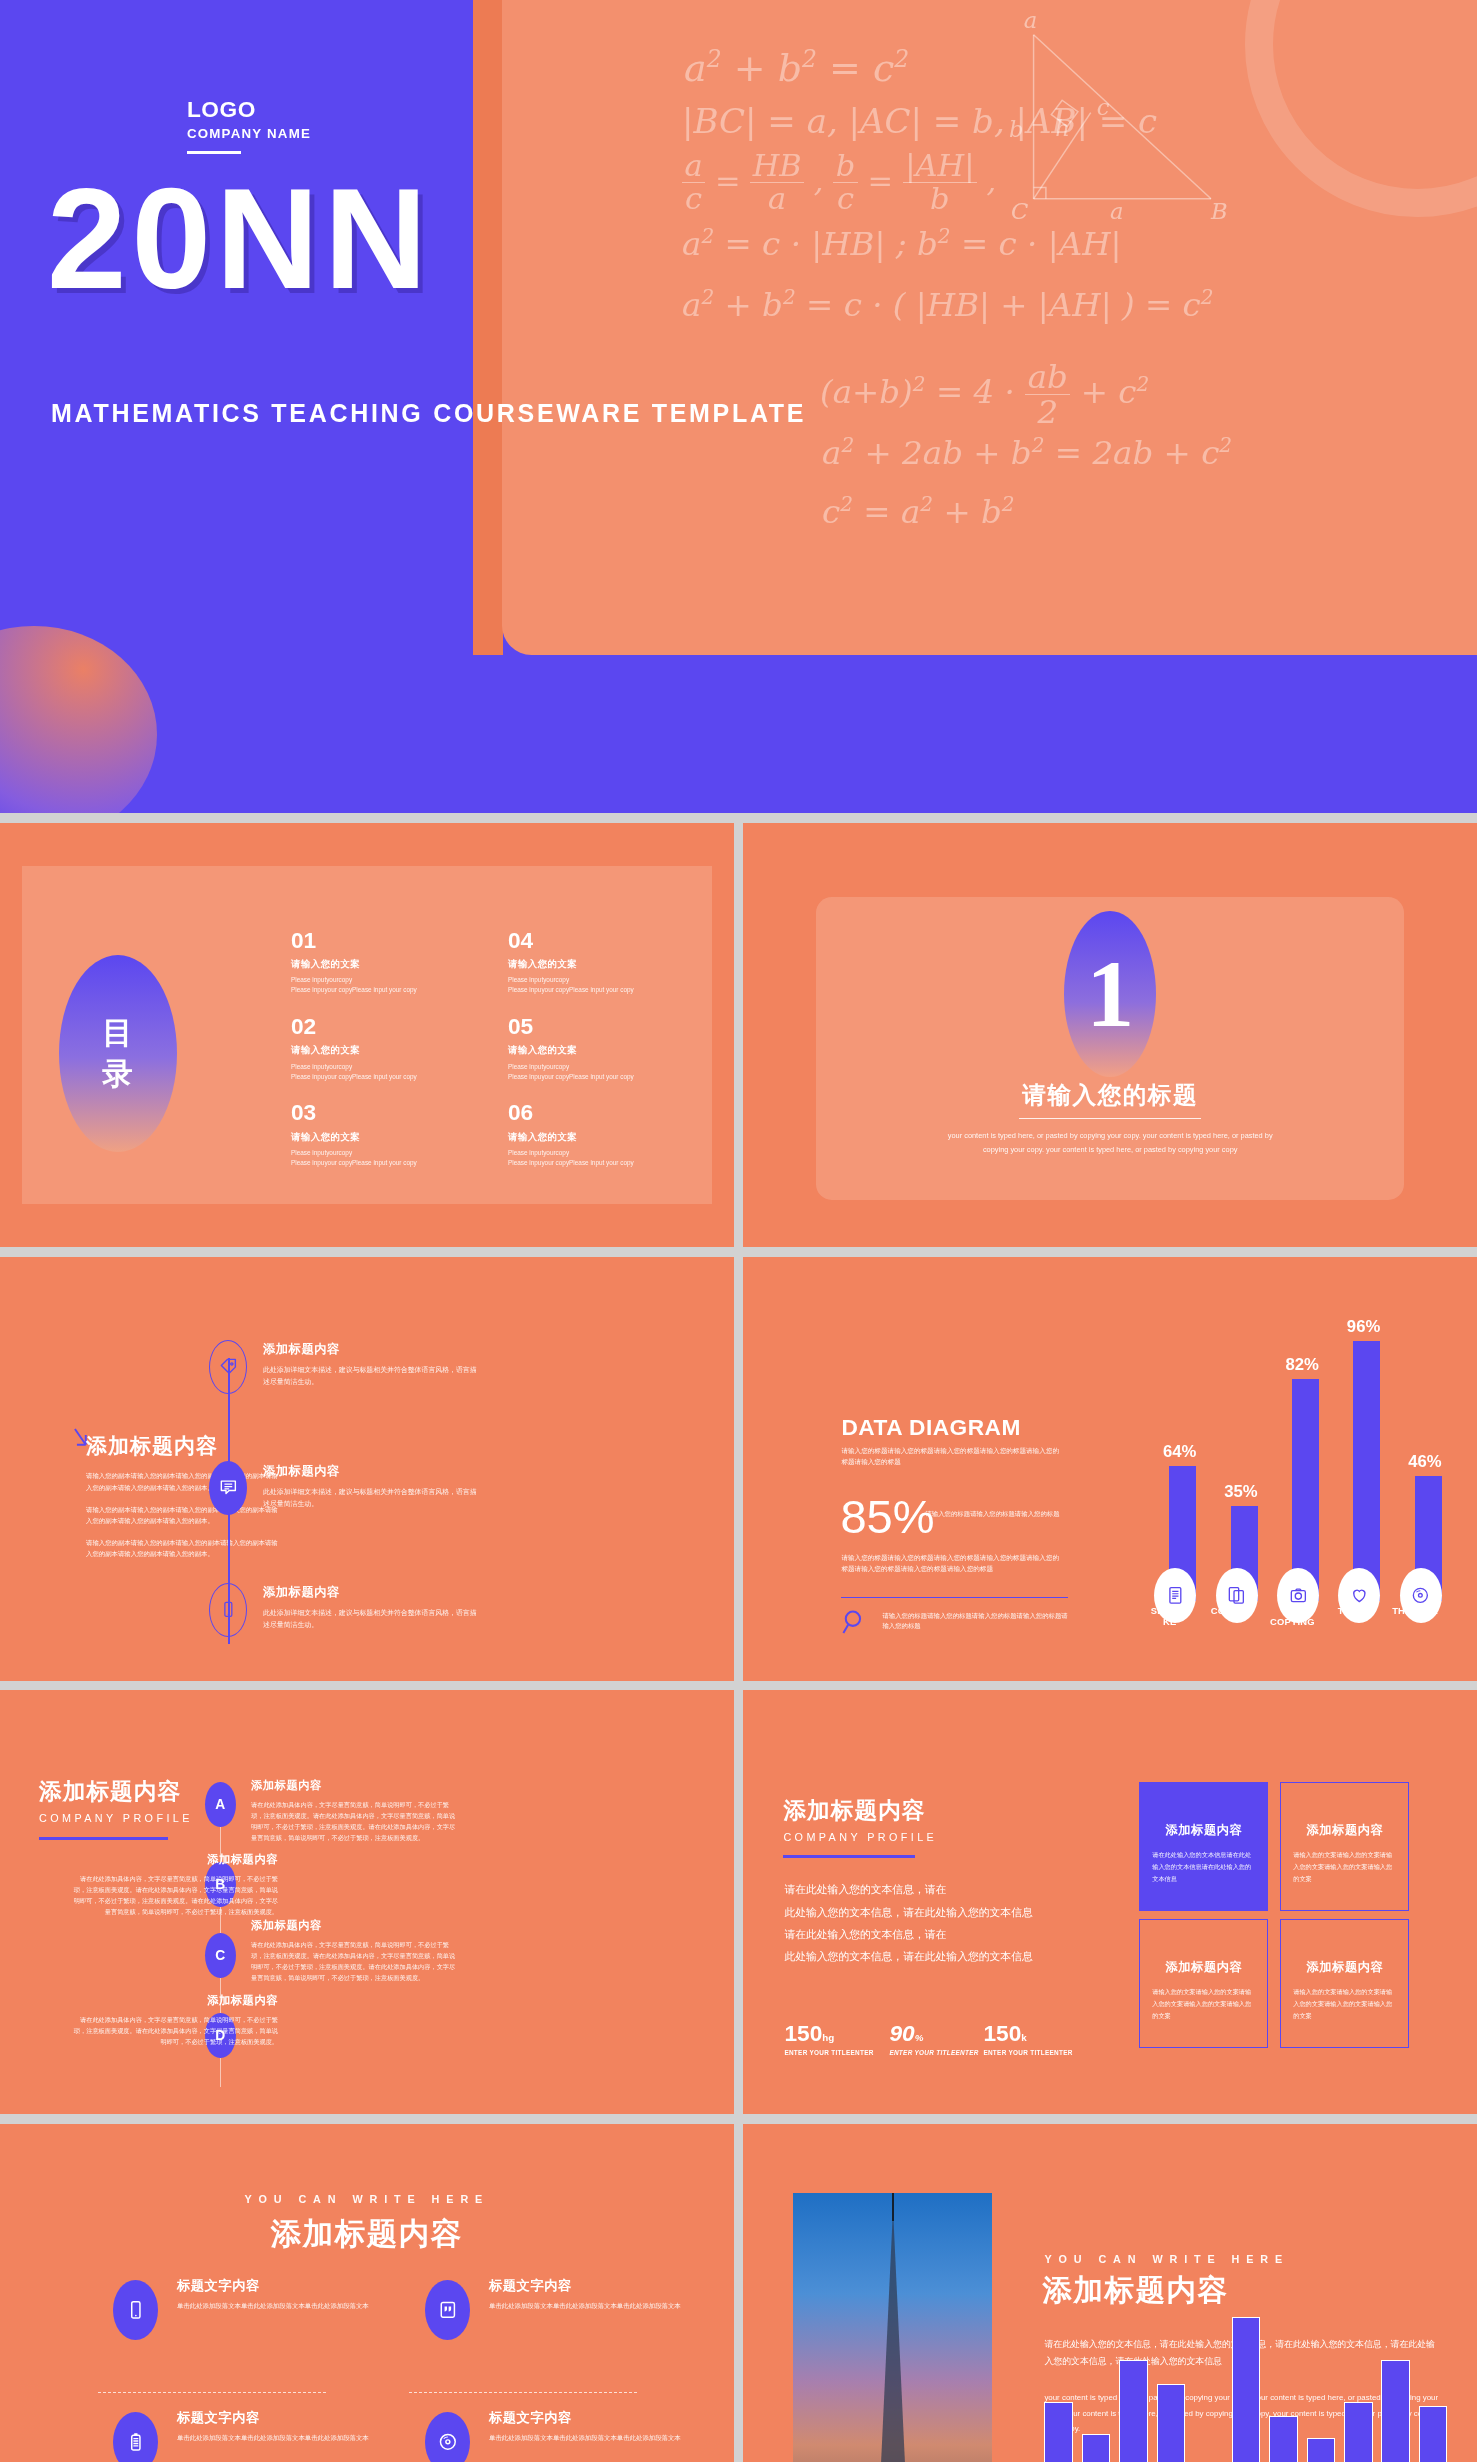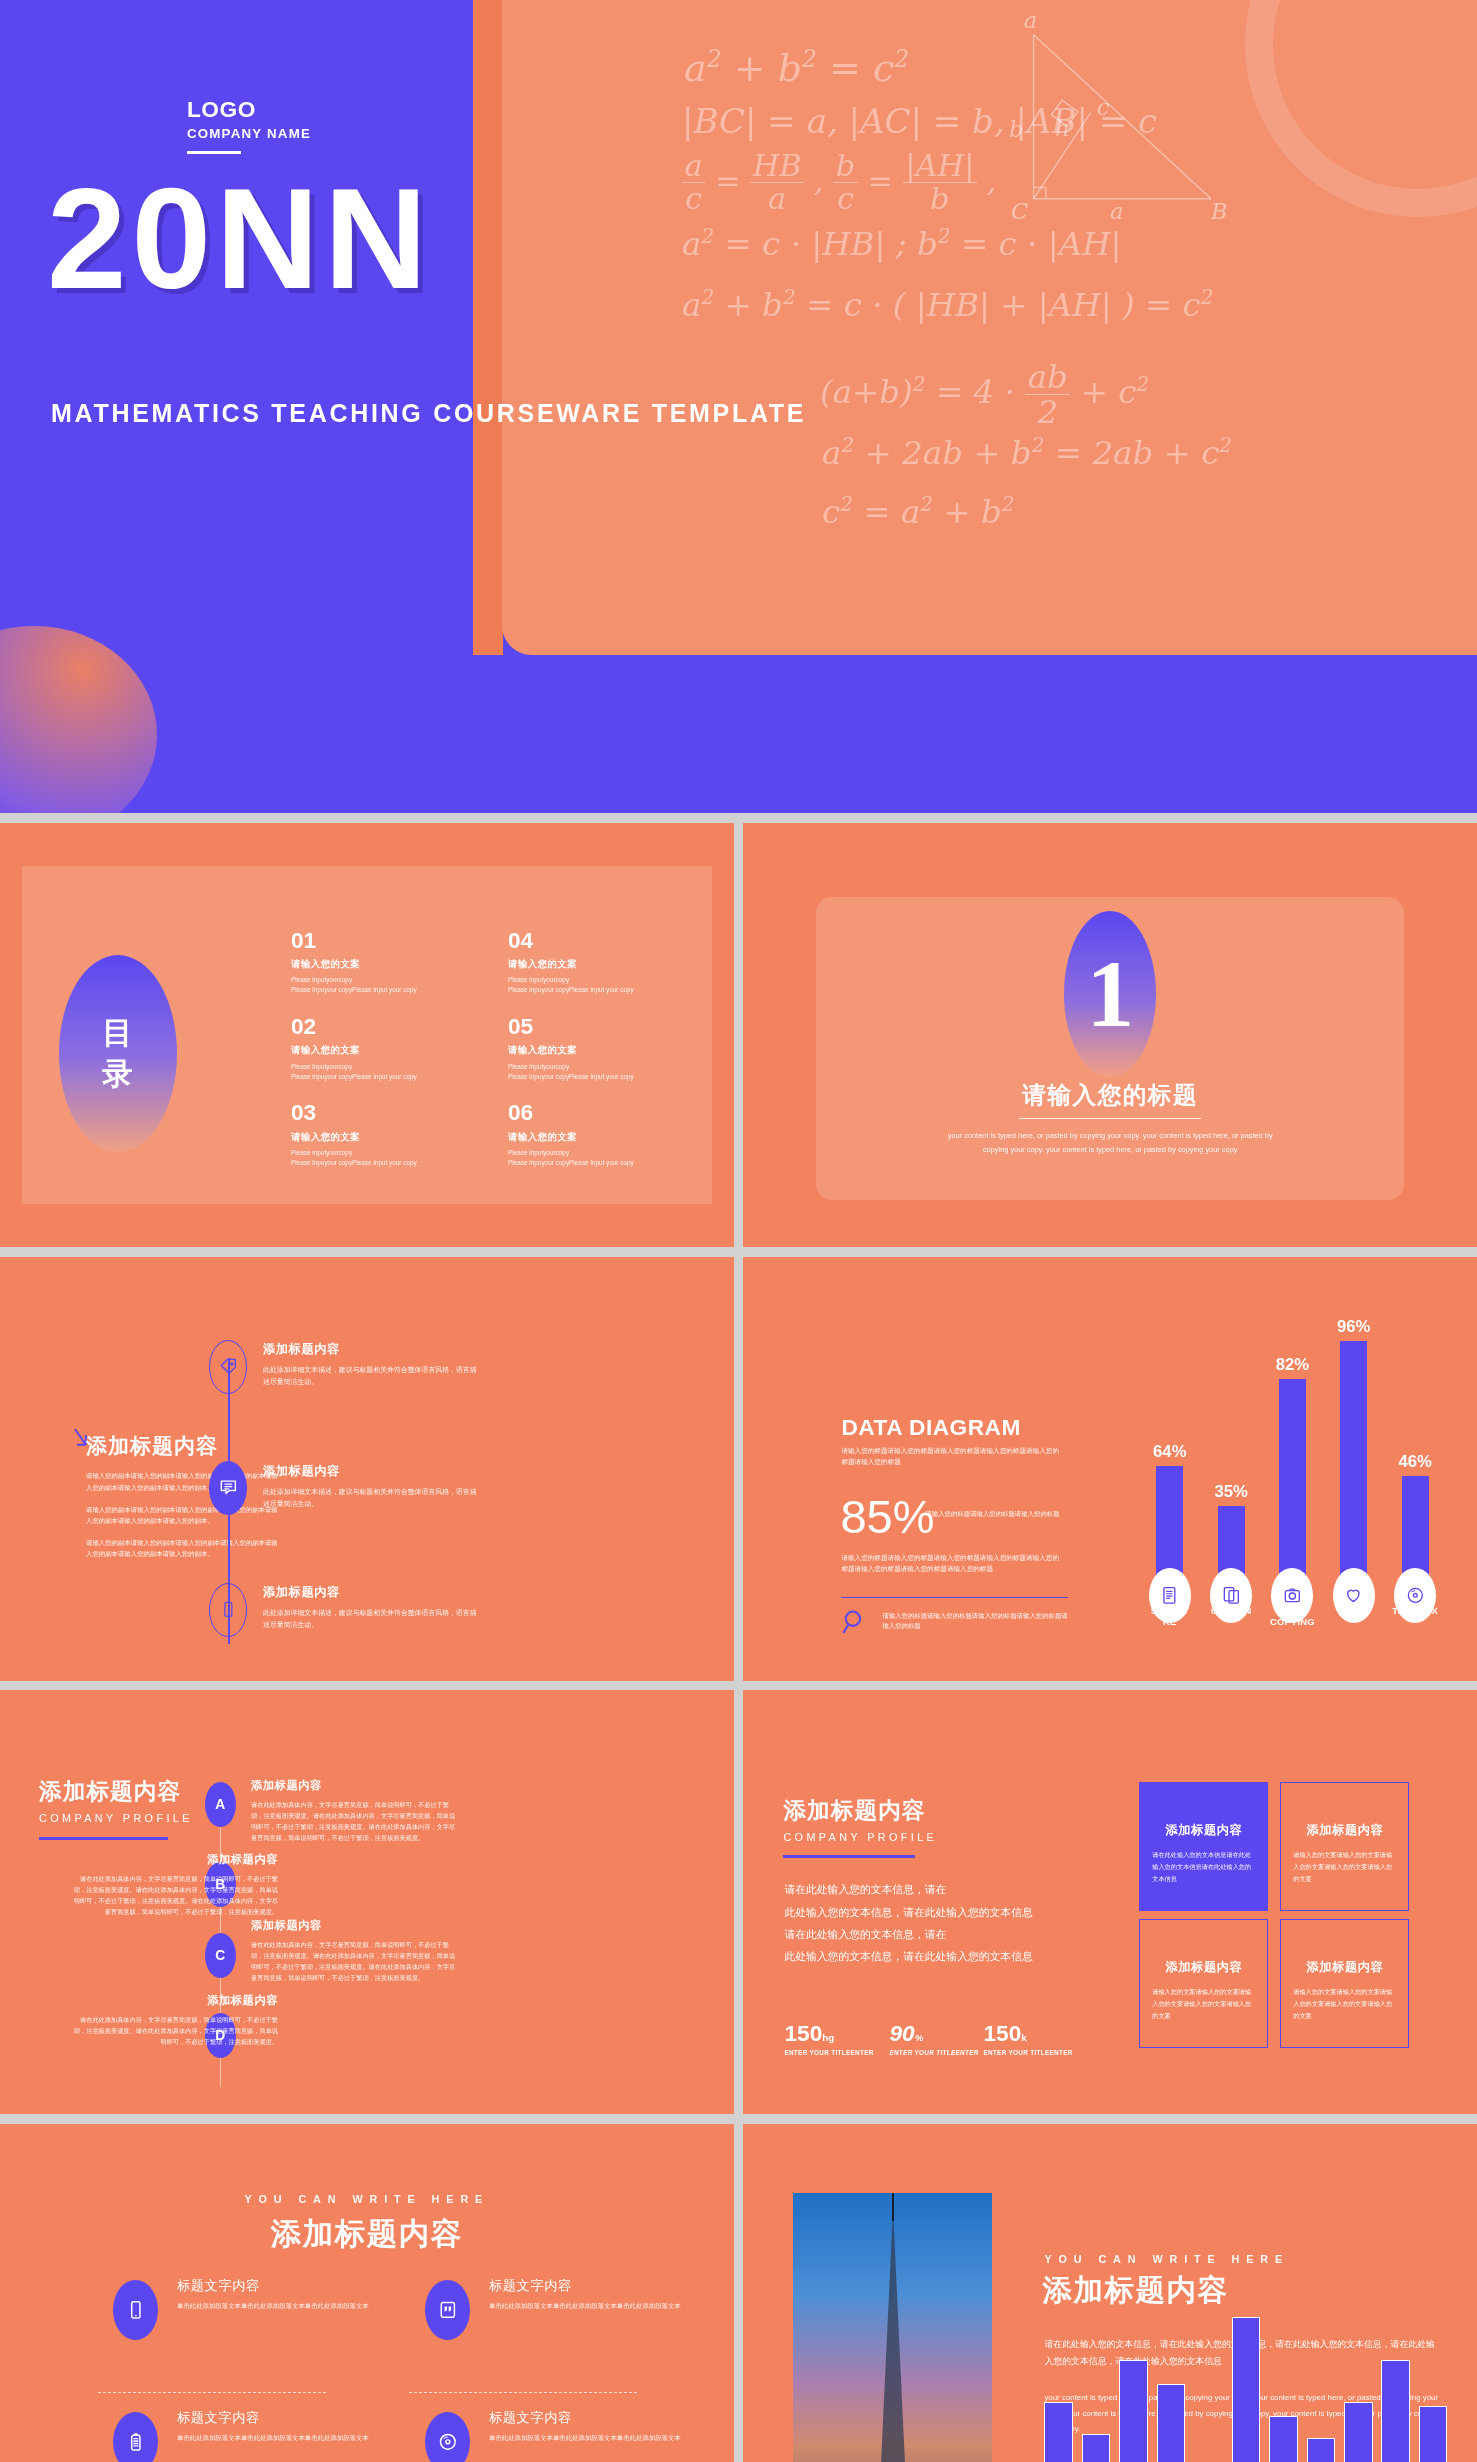--- a/index.html
+++ b/index.html
@@ -100,21 +100,21 @@
       color:rgba(255,255,255,.93); font-size:6.4px; line-height:1.6; }
   .dd-note2 { position:absolute; left:98px; top:295px; width:224px; color:rgba(255,255,255,.93);
       font-size:6.6px; line-height:1.7; }
   .dd-rule { position:absolute; left:98px; top:340px; width:227px; height:1px; background:#5B47F0; }
   .dd-search { position:absolute; left:98px; top:351px; width:28.6px; height:28.6px; }
   .dd-note3 { position:absolute; left:139px; top:354px; width:187px; color:rgba(255,255,255,.93);
       font-size:6.4px; line-height:1.6; }
   .dd-chart { position:absolute; left:394px; right:29.5px; top:113px; bottom:54px; }
   .dd-bars { position:absolute; left:0; right:0; bottom:25.6px; height:276px;
       display:flex; align-items:flex-end; justify-content:space-between; padding:0 5.9px; }
-  .dd-col { width:53px; display:flex; flex-direction:column; align-items:center; position:relative; }
+  .dd-col { width:53px; display:flex; flex-direction:column; align-items:flex-end; position:relative; }
   .dd-val { color:#fff; font-size:16.7px; font-weight:700; margin-bottom:3.9px; }
   .dd-bar { width:27px; background:#5B47F0; }
   .dd-puck { position:absolute; bottom:-21.7px; width:42px; height:55px; background:#fff;
       border-radius:50%; display:flex; align-items:center; justify-content:center; }
   .dd-cat { position:absolute; left:0; right:0; bottom:0;
       display:flex; justify-content:space-between; padding:0 5.9px; }
   .dd-cat span { width:53px; text-align:center; color:#fff; font-size:9.4px; font-weight:700; letter-spacing:0.2px; }
 
   
   .cp-h { color:#fff; font-weight:800; letter-spacing:1px; }
@@ -137,21 +137,21 @@
   .stat .v small { font-size:9.8px; font-weight:700; }
   .stat .l { color:#fff; font-size:6.4px; font-weight:700; letter-spacing:0.3px; margin-top:4.9px; }
 
   
   .ic-head { position:absolute; left:0; right:0; top:69px; text-align:center; }
   .ic-head .big { color:#fff; font-size:30.5px; font-weight:800; letter-spacing:1.5px; margin-top:8.9px; }
   .ic-card { position:absolute; width:286px; }
   .ic-oval { position:absolute; left:0; top:3px; width:45px; height:60px; border-radius:50%;
       background:#5B47F0; display:flex; align-items:center; justify-content:center; }
   .ic-body { margin-left:64px; }
-  .ic-body .h { color:#fff; font-size:13.3px; font-weight:400; letter-spacing:0.5px; }
+  .ic-body .h { color:#fff; font-size:13.3px; font-weight:700; letter-spacing:0.5px; }
   .ic-body .p { color:rgba(255,255,255,.93); font-size:6.4px; line-height:1.75; margin-top:4.9px; }
   .ic-dash { position:absolute; height:0; border-top:1px dashed rgba(255,255,255,.75); width:228px; }
 
   
   .ph { position:absolute; left:50px; top:69px; width:199px; height:630px;
       background:linear-gradient(180deg,#1f6fc4 0%,#4c8fd6 16%,#a87fae 30%,#d08a70 40%,
         #7c5a52 56%,#3a2a26 72%,#241a18 86%,#15100f 100%); overflow:hidden; }
   .ph .tower { position:absolute; left:50%; transform:translateX(-50%); top:15.8px;
       width:0; height:0; border-left:26.6px solid transparent; border-right:26.6px solid transparent;
       border-bottom:552px solid rgba(46,58,82,.72); }

